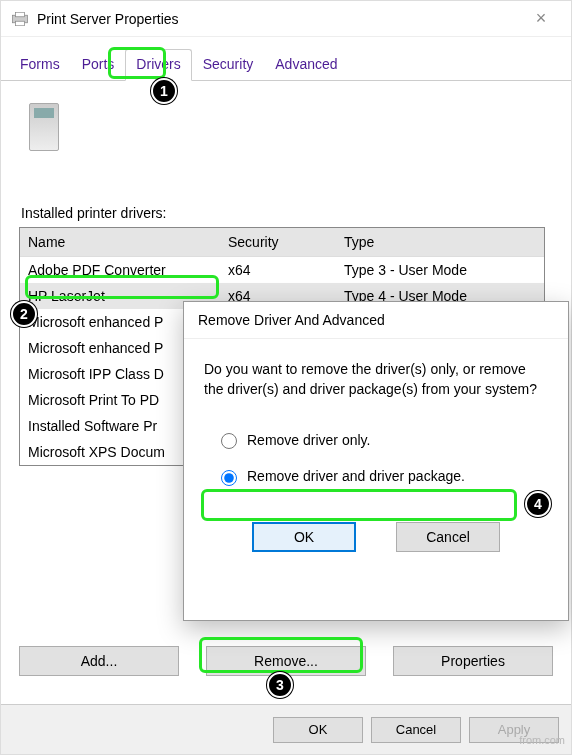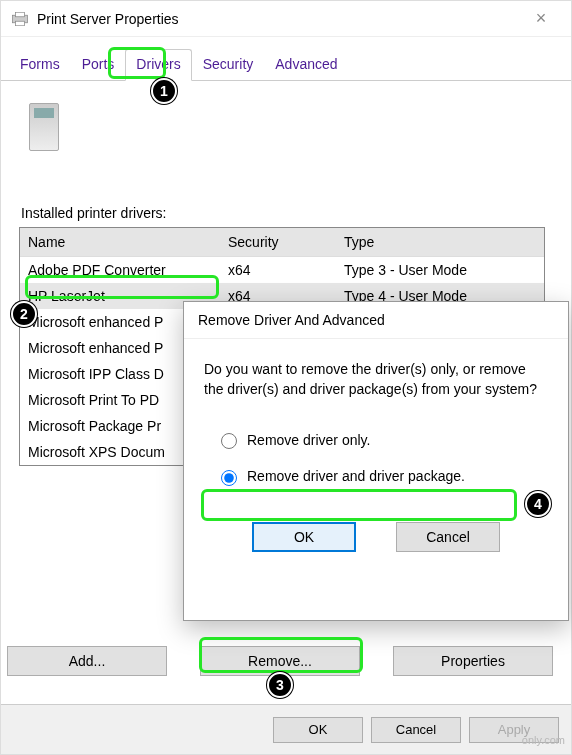--- a/index.html
+++ b/index.html
@@ -25,21 +25,21 @@
   .table { border: 1px solid #888; width: 100%; font-size: 14px; }
   .thead { display: flex; background: #e5e5e5; border-bottom: 1px solid #ddd; }
   .th { padding: 6px 8px; font-weight: 400; }
   .c-name { width: 200px; }
   .c-proc { width: 116px; }
   .c-type { flex: 1; }
   .tr { display: flex; padding: 2px 0; }
   .td { padding: 3px 8px; white-space: nowrap; overflow: hidden; }
   .tr.sel { background: #e6e6e6; }
 
-  .buttons-row { position: absolute; bottom: 78px; left: 6px; right: 18px; display: flex; justify-content: space-between; }
+  .buttons-row { position: absolute; bottom: 78px; left: 18px; right: 18px; display: flex; justify-content: space-between; }
   .btn { width: 160px; height: 30px; border: 1px solid #adadad; background: #e1e1e1; font-size: 14px; display: flex; align-items: center; justify-content: center; }
 
   .footer { position: absolute; bottom: 0; left: 0; right: 0; height: 50px; border-top: 1px solid #ccc; background: #f0f0f0; display: flex; justify-content: flex-end; align-items: center; padding: 0 12px; gap: 8px; }
   .footer .fbtn { width: 90px; height: 26px; border: 1px solid #adadad; background: #e1e1e1; font-size: 13px; display: flex; align-items: center; justify-content: center; }
   .footer .fbtn.disabled { color: #aaa; }
 
   
   .modal { position: absolute; top: 300px; left: 182px; width: 386px; height: 320px; background: #fff; border: 1px solid #999; box-shadow: 0 8px 24px rgba(0,0,0,0.25); }
   .modal-title { padding: 10px 14px; font-size: 14px; color: #000; border-bottom: 1px solid #eee; }
   .modal-body { padding: 20px 20px 10px 20px; font-size: 14px; color: #000; line-height: 1.45; }
@@ -114,21 +114,21 @@
         <div class="td c-name">Microsoft IPP Class D</div>
         <div class="td c-proc"></div>
         <div class="td c-type"></div>
       </div>
       <div class="tr">
         <div class="td c-name">Microsoft Print To PD</div>
         <div class="td c-proc"></div>
         <div class="td c-type"></div>
       </div>
       <div class="tr">
-        <div class="td c-name">Microsoft Package Pr</div>
+        <div class="td c-name">Installed Software Pr</div>
         <div class="td c-proc"></div>
         <div class="td c-type"></div>
       </div>
       <div class="tr">
         <div class="td c-name">Microsoft XPS Docum</div>
         <div class="td c-proc"></div>
         <div class="td c-type"></div>
       </div>
     </div>
   </div>
@@ -171,14 +171,14 @@
 
   <div class="hi" style="top:274px; left:24px; width:194px; height:24px;"></div>
   <div class="callout" style="top:300px; left:10px;">2</div>
 
   <div class="hi" style="top:636px; left:198px; width:164px; height:36px;"></div>
   <div class="callout" style="top:671px; left:266px;">3</div>
 
   <div class="hi" style="top:488px; left:200px; width:316px; height:32px;"></div>
   <div class="callout" style="top:490px; left:524px;">4</div>
 
-  <div class="watermark">only.com</div>
+  <div class="watermark">from.com</div>
 </div>
 
 </body></html>

